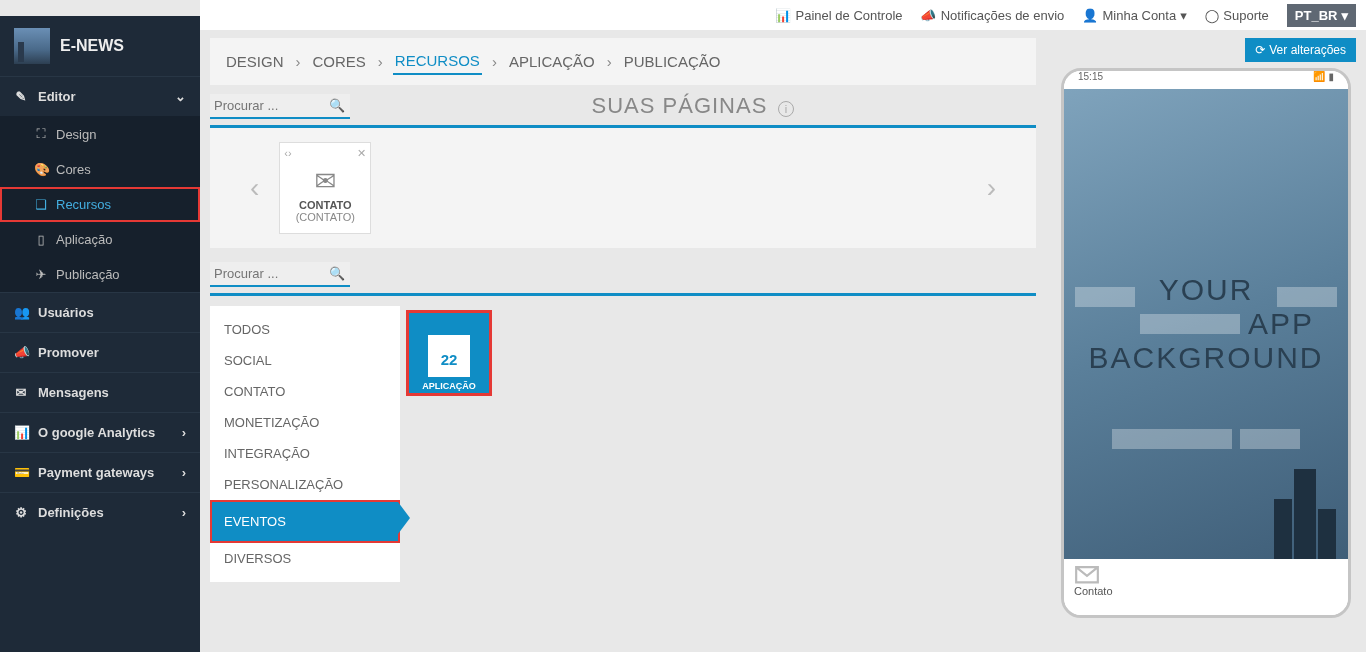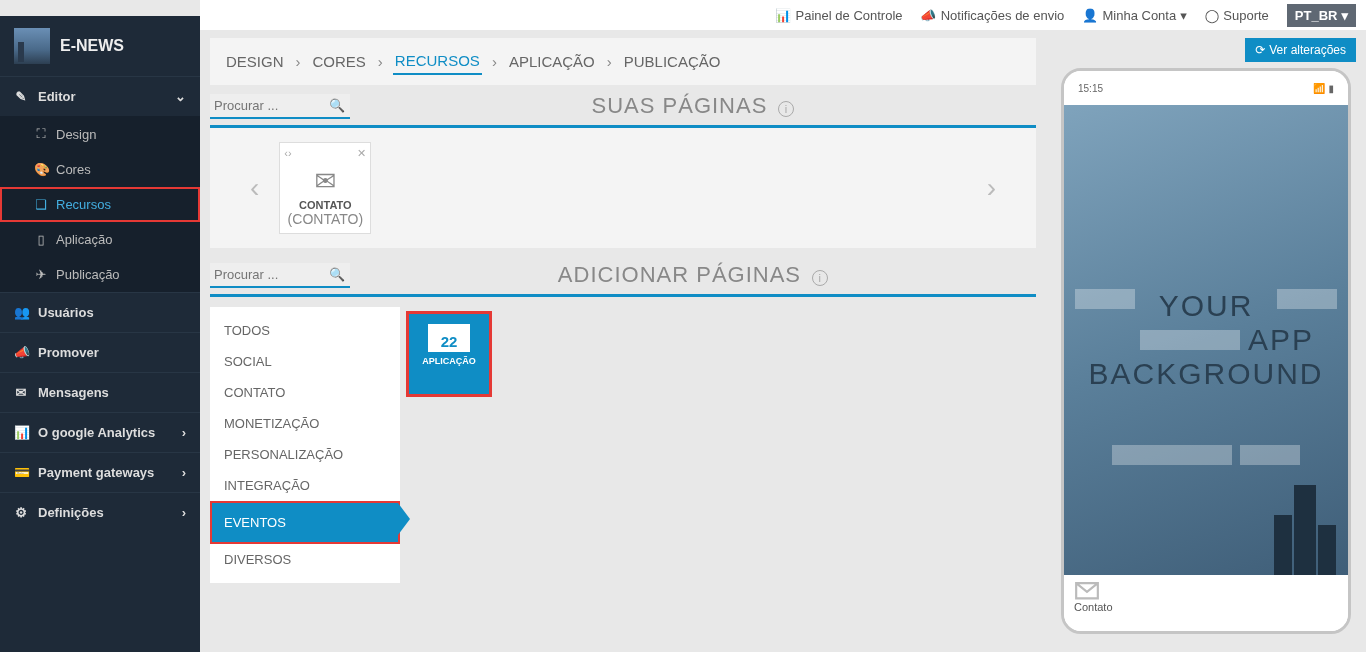--- a/index.html
+++ b/index.html
@@ -43,39 +43,39 @@
     .section-info { display: inline-block; border: 1px solid #aaa; border-radius: 50%; width: 16px; height: 16px; font-size: 11px; color: #aaa; text-align: center; line-height: 14px; margin-left: 4px; }
     .blue-line { height: 3px; background: #0f8dc5; margin: 6px 0 0 0; }
     
     .carousel { background: #f4f4f4; padding: 14px 30px; display: flex; align-items: center; margin-bottom: 14px; }
     .arrow { font-size: 28px; color: #bbb; cursor: pointer; padding: 10px; }
     .carousel-content { flex: 1; display: flex; padding: 0 10px; }
     .page-card { width: 92px; height: 92px; background: #fff; border: 1px solid #ddd; padding: 4px; text-align: center; position: relative; }
     .page-card-controls { display: flex; justify-content: space-between; font-size: 11px; color: #aaa; }
     .page-card-icon { font-size: 26px; color: #888; margin: 6px 0 2px 0; }
     .page-card-title { font-size: 11px; color: #555; font-weight: bold; }
-    .page-card-sub { font-size: 14px; color: #888; }
+    .page-card-sub { font-size: 11px; color: #888; }
     
     .add-section { display: flex; gap: 6px; }
     .category-list { width: 190px; background: #fff; padding: 8px 0; }
     .cat-item { padding: 8px 14px; color: #666; font-size: 13px; cursor: pointer; }
     .cat-item.active { background: #0f8dc5; color: #fff; position: relative; }
     .cat-item.active::after { content: ""; position: absolute; right: -12px; top: 0; border-top: 16px solid transparent; border-bottom: 16px solid transparent; border-left: 12px solid #0f8dc5; }
     .cat-item.highlighted { border: 2px solid #e53935; padding: 12px 12px; }
     
     .features { flex: 1; padding-top: 4px; }
     .feature-card { width: 86px; height: 86px; background: #0f8dc5; color: #fff; text-align: center; padding: 10px 4px; border: 3px solid #e53935; cursor: pointer; }
-    .cal-outer { width: 42px; height: 28px; margin: 0 auto 4px auto; border: 2px solid #fff; border-top: 8px solid #fff; display: flex; align-items: flex-start; justify-content: center; }
+    .cal-outer { width: 42px; height: 42px; margin: 12px auto 4px auto; border: 2px solid #fff; border-top: 8px solid #fff; display: flex; align-items: flex-start; justify-content: center; }
     .cal-num { color: #0f8dc5; background: #fff; width: 100%; height: 100%; display: flex; align-items: center; justify-content: center; font-weight: bold; font-size: 15px; }
     .feature-label { font-size: 9px; font-weight: bold; }
     
     .preview-panel { width: 320px; padding: 0 10px; display: flex; flex-direction: column; align-items: center; }
     .view-changes-btn { background: #0f8dc5; color: #fff; padding: 5px 10px; font-size: 12px; cursor: pointer; margin-bottom: 6px; display: flex; align-items: center; gap: 4px; align-self: flex-end; }
     .phone { width: 290px; border: 3px solid #c5c5c5; border-radius: 20px; background: #fff; overflow: hidden; }
-    .phone-status { height: 34px; background: #fff; display: flex; justify-content: space-between; align-items: center; padding: 0 14px; font-size: 10px; color: #666; }
+    .phone-status { height: 18px; background: #fff; display: flex; justify-content: space-between; align-items: flex-start; padding: 0 14px; font-size: 10px; color: #666; }
     .phone-screen { height: 470px; background: linear-gradient(160deg, #7fa3bc 0%, #5a7f9a 50%, #3f5e78 100%); display: flex; flex-direction: column; justify-content: center; align-items: center; position: relative; }
     .phone-text { color: #2a4052; font-size: 30px; font-weight: 300; text-align: center; letter-spacing: 2px; }
     .phone-text-mid { margin-left: 40px; }
     .blocks { position: absolute; bottom: 110px; display: flex; gap: 8px; }
     .block { background: rgba(255,255,255,0.3); height: 20px; }
     .buildings { position: absolute; bottom: 0; right: 10px; display: flex; align-items: flex-end; }
     .building { background: #1e3040; margin-right: 2px; }
     .phone-bottom { height: 56px; background: #fff; padding: 6px 10px; }
     .phone-app-label { font-size: 11px; color: #555; }
   </style>
@@ -210,35 +210,31 @@
           </div>
         </div>
         <div class="arrow">›</div>
       </div>
 
       <div class="section-row">
         <div class="search-box">
           <input class="search-input" placeholder="Procurar ..." style="">
           <span class="search-icon">🔍</span>
         </div>
-        <div class="section-title">
-          <span>ADICIONAR PÁGINAS</span>
-          <span class="section-info">i</span>
-        </div>
       </div>
       <div class="blue-line"></div>
 
       <div class="add-section" style="margin-top:10px;">
         <div class="category-list">
           <div class="cat-item">TODOS</div>
           <div class="cat-item">SOCIAL</div>
           <div class="cat-item">CONTATO</div>
           <div class="cat-item">MONETIZAÇÃO</div>
+          <div class="cat-item">INTEGRAÇÃO</div>
           <div class="cat-item">PERSONALIZAÇÃO</div>
-          <div class="cat-item">INTEGRAÇÃO</div>
           <div class="cat-item active highlighted">EVENTOS</div>
           <div class="cat-item">DIVERSOS</div>
         </div>
         <div class="features">
           <div class="feature-card">
             <div class="cal-outer">
               <div class="cal-num">22</div>
             </div>
             <div class="feature-label">APLICAÇÃO</div>
           </div>
@@ -250,21 +246,21 @@
       <div class="view-changes-btn">
         <span>⟳</span>
         <span>Ver alterações</span>
       </div>
       <div class="phone">
         <div class="phone-status">
           <span>15:15</span>
           <span>📶 ▮</span>
         </div>
         <div class="phone-screen">
-          <div style="display:flex;align-items:flex-start;gap:24px;">
+          <div style="display:flex;align-items:flex-end;gap:24px;">
               <div style="width:60px;height:20px;background:rgba(255,255,255,0.3);"></div>
               <div class="phone-text">YOUR</div>
               <div style="width:60px;height:20px;background:rgba(255,255,255,0.3);"></div>
             </div>
           <div style="display:flex;align-items:center;gap:8px;margin-left:42px;">
               <div style="width:100px;height:20px;background:rgba(255,255,255,0.3);"></div>
               <div class="phone-text phone-text-mid" style="margin-left:0;">APP</div>
             </div>
           <div class="phone-text">BACKGROUND</div>
           <div class="blocks">

